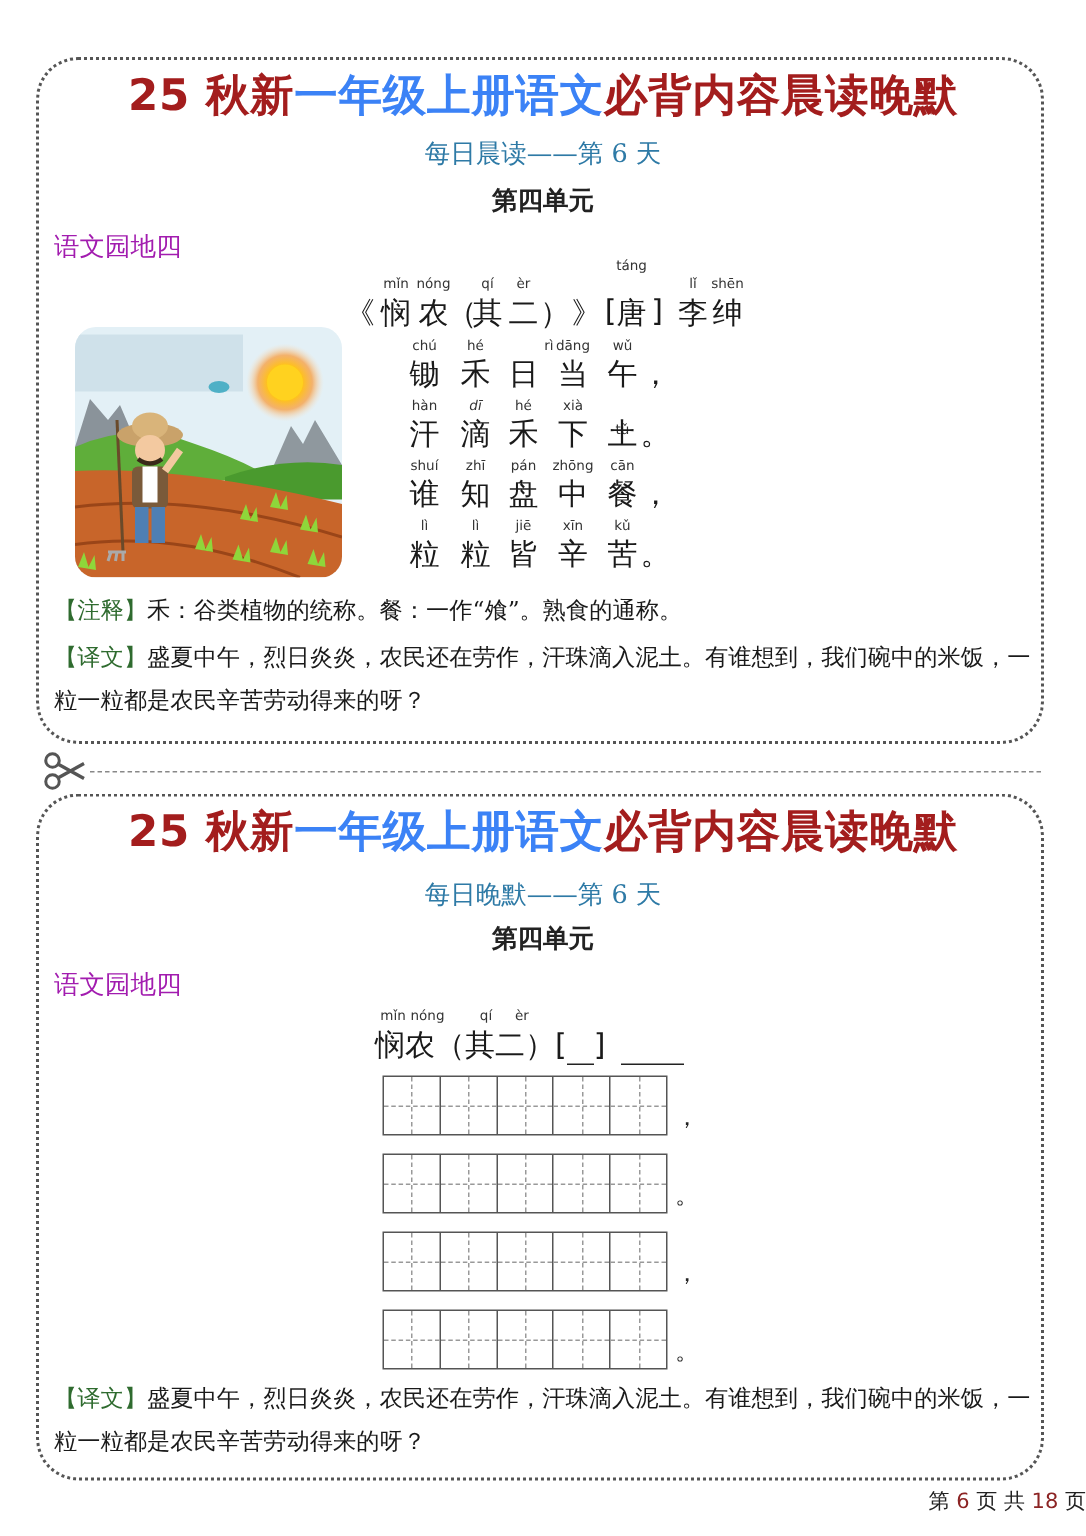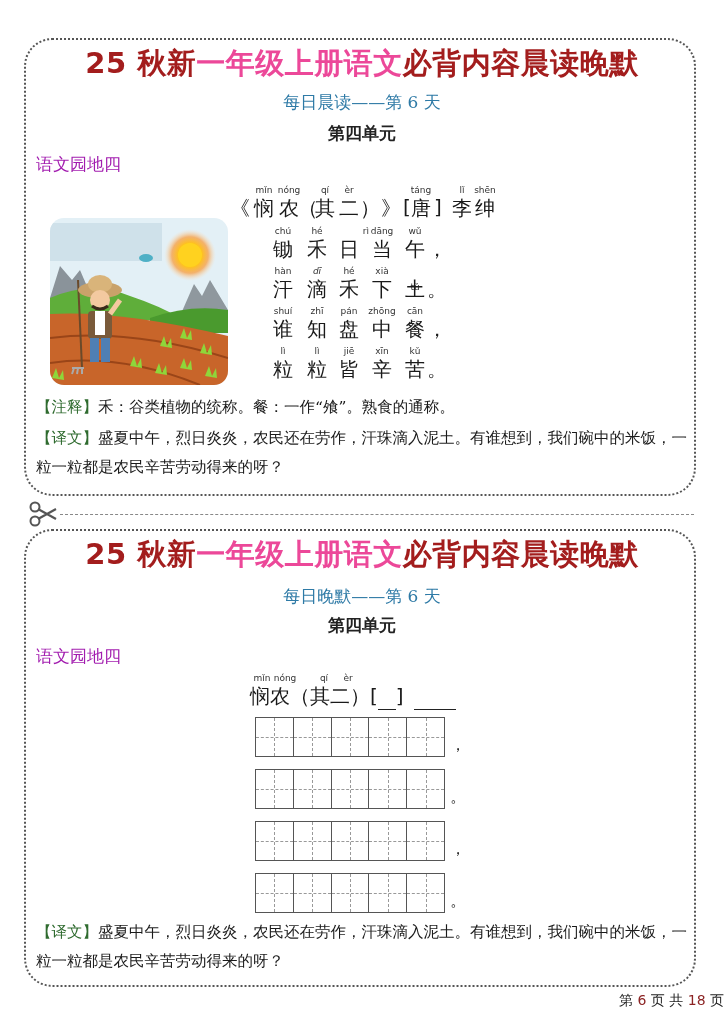--- a/index.html
+++ b/index.html
@@ -12,21 +12,21 @@
   }
   .card.top { left:24px; top:38px; width:672px; height:458px; }
   .card.bottom { left:24px; top:529px; width:672px; height:458px; }
 
   .title {
     position:absolute; left:0; width:100%; text-align:center;
     font-family:"DejaVu Sans", "Liberation Sans", sans-serif; font-weight:bold;
     font-size:29px; letter-spacing:0.5px; white-space:nowrap;
   }
   .title .red { color:#a31d1d; }
-  .title .black { color:#ec4899; }
+  .title .black { color:#3b82f6; }
   .subtitle {
     position:absolute; left:0; width:100%; text-align:center;
     font-size:17px; color:#2e7aa6; white-space:nowrap;
   }
   .unit {
     position:absolute; left:0; width:100%; text-align:center;
     font-size:17px; font-weight:bold; color:#222;
   }
   .section {
     position:absolute; left:36px; font-size:17px; color:#a21caf;
@@ -90,21 +90,21 @@
 </div>
 <div class="subtitle" style="top:91px;">每日晨读——第 6 天</div>
 <div class="unit" style="top:122px;">第四单元</div>
 <div class="section" style="top:153px;">语文园地四</div>
 
 <div>
   <span class="py" style="left:264px; top:185px;">mǐn</span>
   <span class="py" style="left:289px; top:185px;">nóng</span>
   <span class="py" style="left:325px; top:185px;">qí</span>
   <span class="py" style="left:349px; top:185px;">èr</span>
-  <span class="py" style="left:421px; top:185px;text-align:center;">táng</span>
+  <span class="py" style="left:421px; top:173px;text-align:center;">táng</span>
   <span class="py" style="left:462px; top:185px;">lǐ</span>
   <span class="py" style="left:485px; top:185px;">shēn</span>
 
   <span class="hz" style="left:240px; top:195px;">《</span>
   <span class="hz" style="left:264px; top:195px;">悯</span>
   <span class="hz" style="left:289px; top:195px;">农</span>
   <span class="hz" style="left:308px; top:195px;">（</span>
   <span class="hz" style="left:325px; top:195px;">其</span>
   <span class="hz" style="left:349px; top:195px;">二</span>
   <span class="hz" style="left:370px; top:195px;">）</span>

